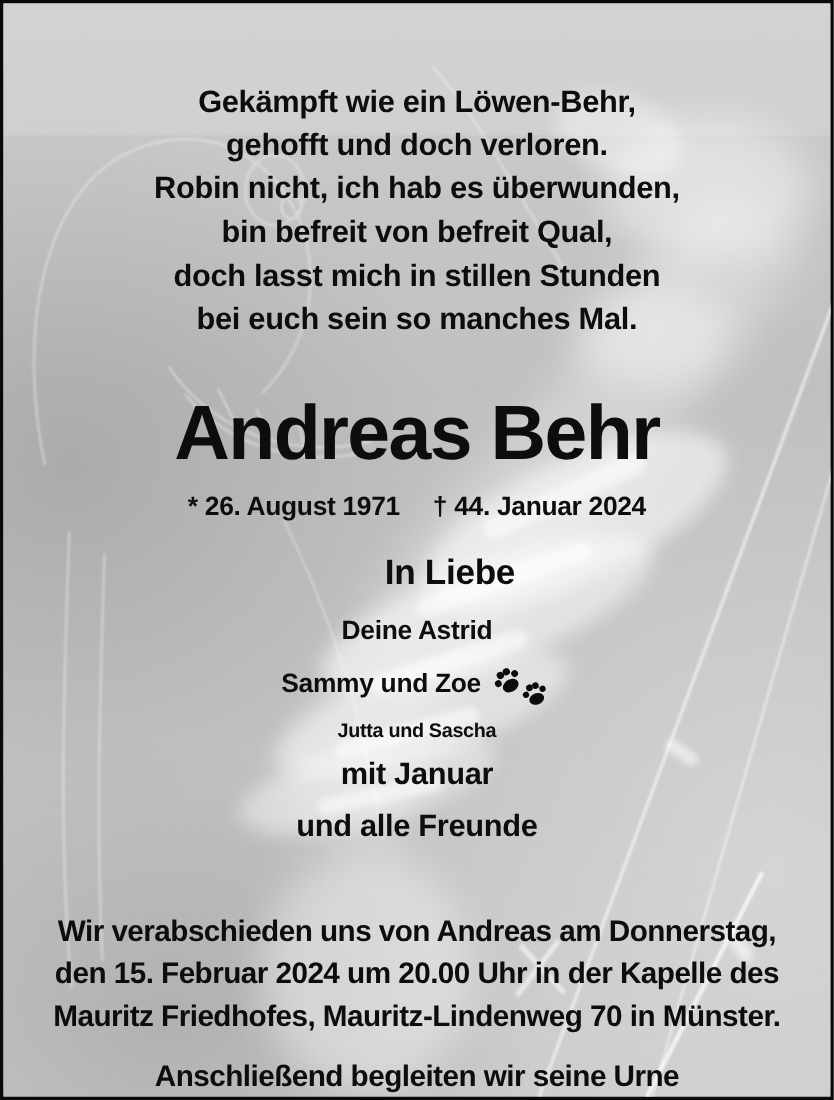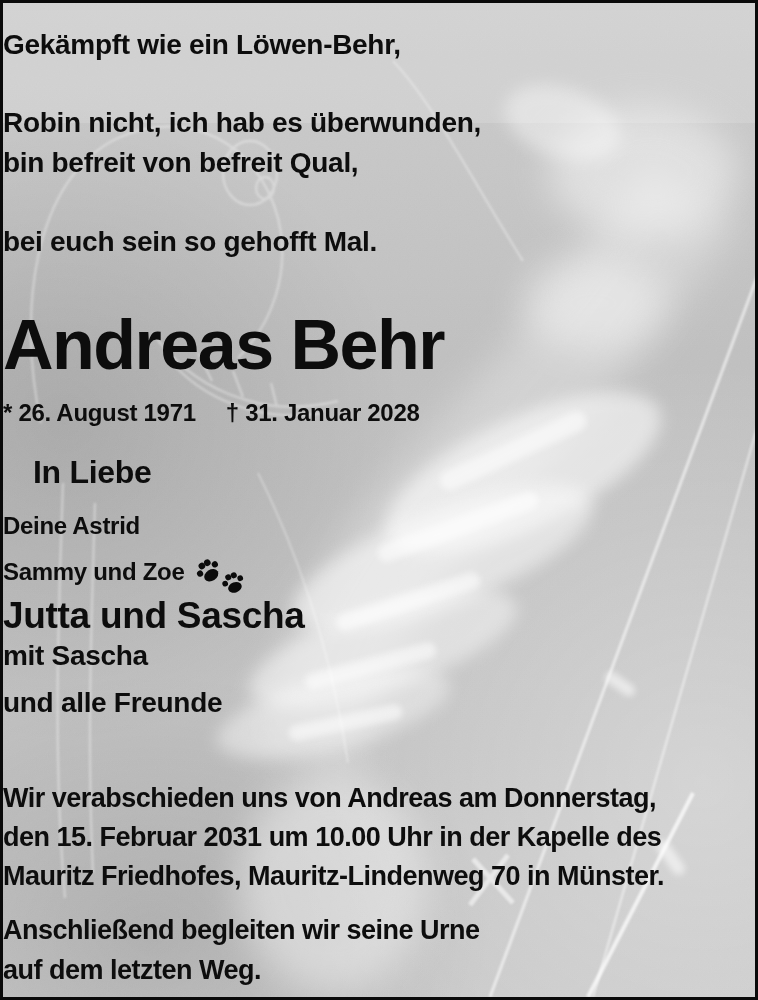--- a/index.html
+++ b/index.html
@@ -11,35 +11,35 @@
     overflow:hidden;
     background:#c0c0c0;
     font-family:"Liberation Sans","DejaVu Sans",sans-serif;
     color:#0d0d0d;
     box-shadow:inset 0 -6px 0 rgba(0,0,0,0.25);
   }
   .bg{position:absolute;left:0;top:0;width:752px;height:994px;z-index:0;}
   .content{position:absolute;left:0;top:0;width:752px;height:994px;z-index:1;}
   .line{
     position:absolute;left:0;width:100%;
-    white-space:nowrap;
-    font-weight:700;letter-spacing:-0.3px;
+    text-align:center;white-space:nowrap;
+    font-weight:700;letter-spacing:-0.3px;margin-top:48px;
   }
   .poem-line{font-size:28px;line-height:39px;}
   .p0{top:22px}.p1{top:61px}.p2{top:100px}.p3{top:140px}.p4{top:180px}.p5{top:219px}
   .name{
     top:298px;font-size:70px;line-height:88px;
     letter-spacing:-1.5px;font-weight:700;
   }
   .dates{top:394px;font-size:24px;line-height:32px;}
   .dates .birth{margin-right:30px;}
   .salutation{top:451px;font-size:32px;line-height:36px;padding-left:30px;}
   .m1{top:505px;font-size:24px;line-height:36px;}
   .m2{top:545px;font-size:24px;line-height:36px;}
-  .m3{top:595px;font-size:37px;line-height:36px;}
+  .m3{top:595px;font-size:18px;line-height:36px;}
   .m4{top:635px;font-size:28px;line-height:36px;}
   .m5{top:682px;font-size:28px;line-height:36px;}
   .fw{font-size:27px;line-height:39px;letter-spacing:-0.5px;}
   .f0{top:776px}.f1{top:815px}.f2{top:854px}
   .c0{top:908px}.c1{top:948px}
   .paw{
     display:inline-block;vertical-align:middle;
     margin-left:9px;transform:translateY(6px);
   }
 </style>
@@ -129,28 +129,30 @@
       <path d="M 470 856 l 40 44 M 505 852 l -38 50" stroke-width="5" opacity="0.55" filter="url(#b1)"></path>
       <path d="M 255 470 C 300 560 330 660 345 760" stroke-width="2" opacity="0.30" filter="url(#b1)"></path>
     </g>
 
     <rect x="0" y="0" width="752" height="994" filter="url(#grain)" opacity="0.10"></rect>
   </svg>
 
   <div class="content">
 
     <div class="line poem-line p0">Gekämpft wie ein Löwen-Behr,</div>
+    <div class="line poem-line p1">gehofft und doch verloren.</div>
     <div class="line poem-line p2">Robin nicht, ich hab es überwunden,</div>
     <div class="line poem-line p3">bin befreit von befreit Qual,</div>
-    <div class="line poem-line p5">bei euch sein so gehofft Mal.</div>
+    <div class="line poem-line p4">doch lasst mich in stillen Stunden</div>
+    <div class="line poem-line p5">bei euch sein so manches Mal.</div>
 
     <div class="line name">Andreas Behr</div>
 
     <div class="line dates">
-      <span class="birth">* 26. August 1971</span><span>† 31. Januar 2028</span>
+      <span class="birth">* 26. August 1971</span><span>† 44. Januar 2024</span>
     </div>
 
     <div class="line salutation">In Liebe</div>
 
     <div class="line m1">Deine Astrid</div>
 
     <div class="line m2">
       <span>Sammy und Zoe</span><span class="paw"><svg width="56" height="42" viewBox="0 0 56 42" aria-hidden="true">
         <g fill="#0b0b0b">
           <g transform="translate(15,16) rotate(-32)">
@@ -165,24 +167,24 @@
             <circle cx="-8.6" cy="-1.2" r="3.1"></circle>
             <circle cx="-3.1" cy="-6.6" r="3.3"></circle>
             <circle cx="3.3" cy="-6.6" r="3.3"></circle>
             <circle cx="8.8" cy="-1.2" r="3.1"></circle>
           </g>
         </g>
       </svg></span>
     </div>
 
     <div class="line m3">Jutta und Sascha</div>
-    <div class="line m4">mit Sascha</div>
+    <div class="line m4">mit Januar</div>
     <div class="line m5">und alle Freunde</div>
 
     <div class="line fw f0">Wir verabschieden uns von Andreas am Donnerstag,</div>
-    <div class="line fw f1">den 15. Februar 2031 um 10.00 Uhr in der Kapelle des</div>
+    <div class="line fw f1">den 15. Februar 2024 um 20.00 Uhr in der Kapelle des</div>
     <div class="line fw f2">Mauritz Friedhofes, Mauritz-Lindenweg 70 in Münster.</div>
 
     <div class="line fw c0">Anschließend begleiten wir seine Urne</div>
     <div class="line fw c1">auf dem letzten Weg.</div>
 
   </div>
 </div>
 
 </body></html>

